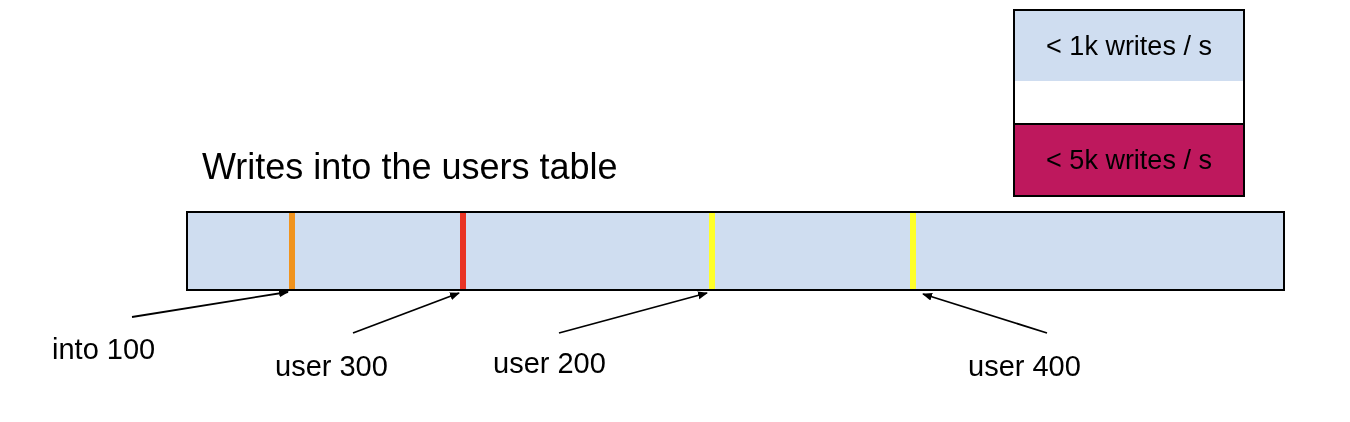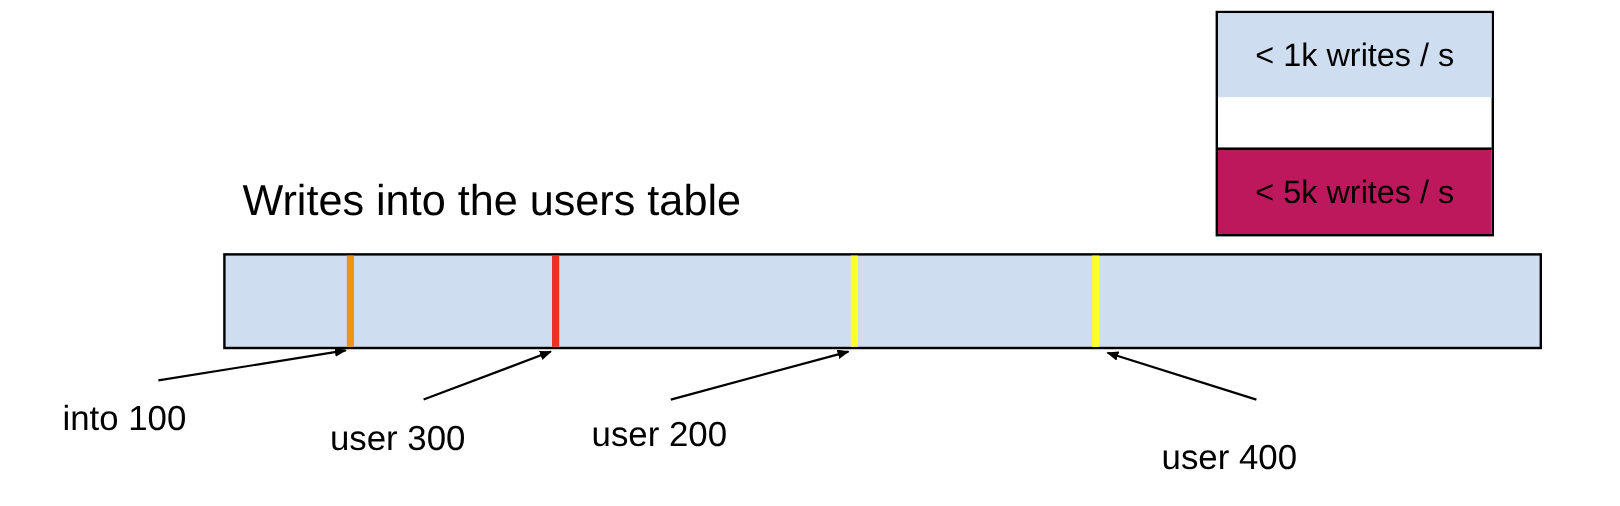--- a/index.html
+++ b/index.html
@@ -106,14 +106,14 @@
     </defs>
   <line x1="132" y1="317" x2="288" y2="292" stroke="#000000" stroke-width="1.8" marker-end="url(#arrowhead)"></line>
       <line x1="353" y1="333" x2="459" y2="293" stroke="#000000" stroke-width="1.8" marker-end="url(#arrowhead)"></line>
       <line x1="559" y1="333" x2="707" y2="293" stroke="#000000" stroke-width="1.8" marker-end="url(#arrowhead)"></line>
       <line x1="1047" y1="333" x2="923" y2="294" stroke="#000000" stroke-width="1.8" marker-end="url(#arrowhead)"></line>
     </svg>
 
 <div class="user-label" style="left: 52px; top: 335px;">into 100</div>
     <div class="user-label" style="left: 275px; top: 352px;">user 300</div>
     <div class="user-label" style="left: 493px; top: 349px;">user 200</div>
-    <div class="user-label" style="left: 968px; top: 368px; text-align: center;">user 400</div>
+    <div class="user-label" style="left: 968px; top: 352px; text-align: center;">user 400</div>
   </div>
 
 </body></html>

